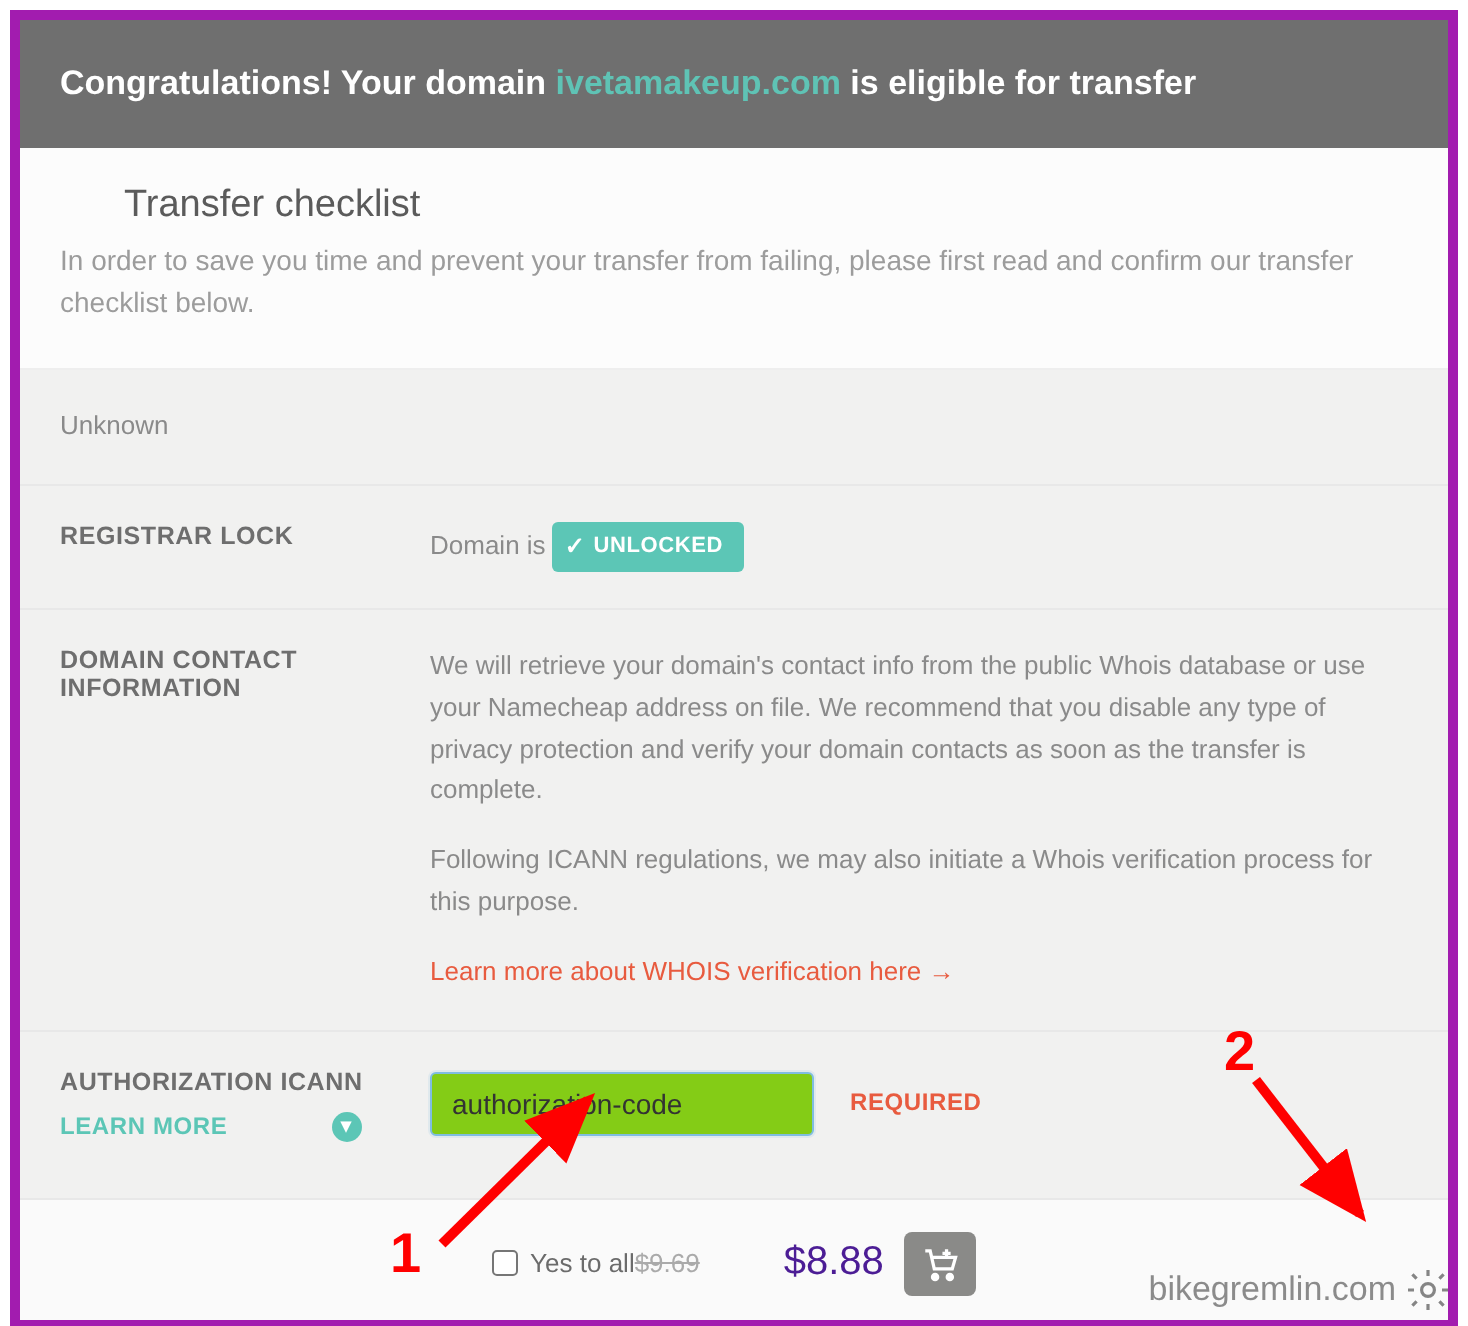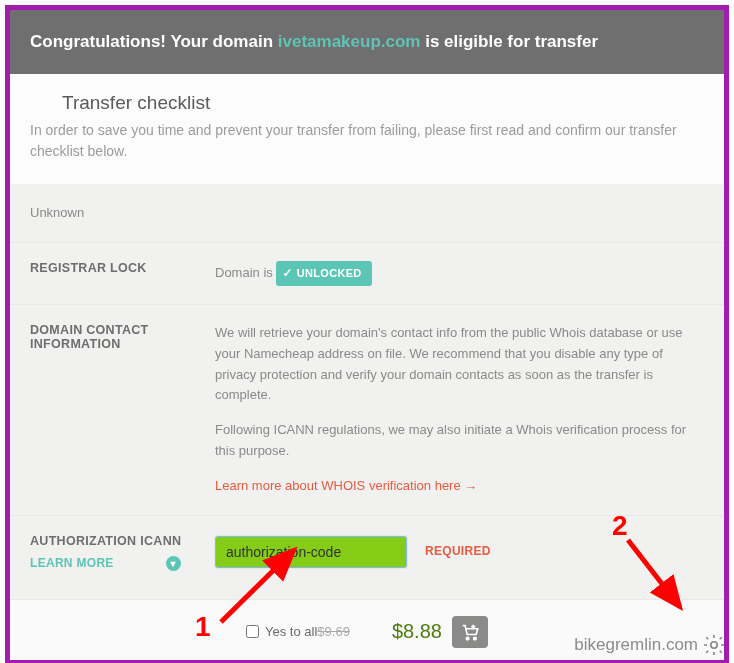--- a/index.html
+++ b/index.html
@@ -139,21 +139,21 @@
     display: flex;
     align-items: center;
     gap: 10px;
   }
   .old-price {
     color: #aaa;
     font-size: 13px;
     text-decoration: line-through;
   }
   .new-price {
-    color: #4d7c0f;
+    color: #4c1d95;
     font-size: 20px;
     margin-left: 32px;
   }
   .cart-btn {
     background: #8a8a88;
     border: none;
     border-radius: 4px;
     width: 36px;
     height: 32px;
     display: flex;

